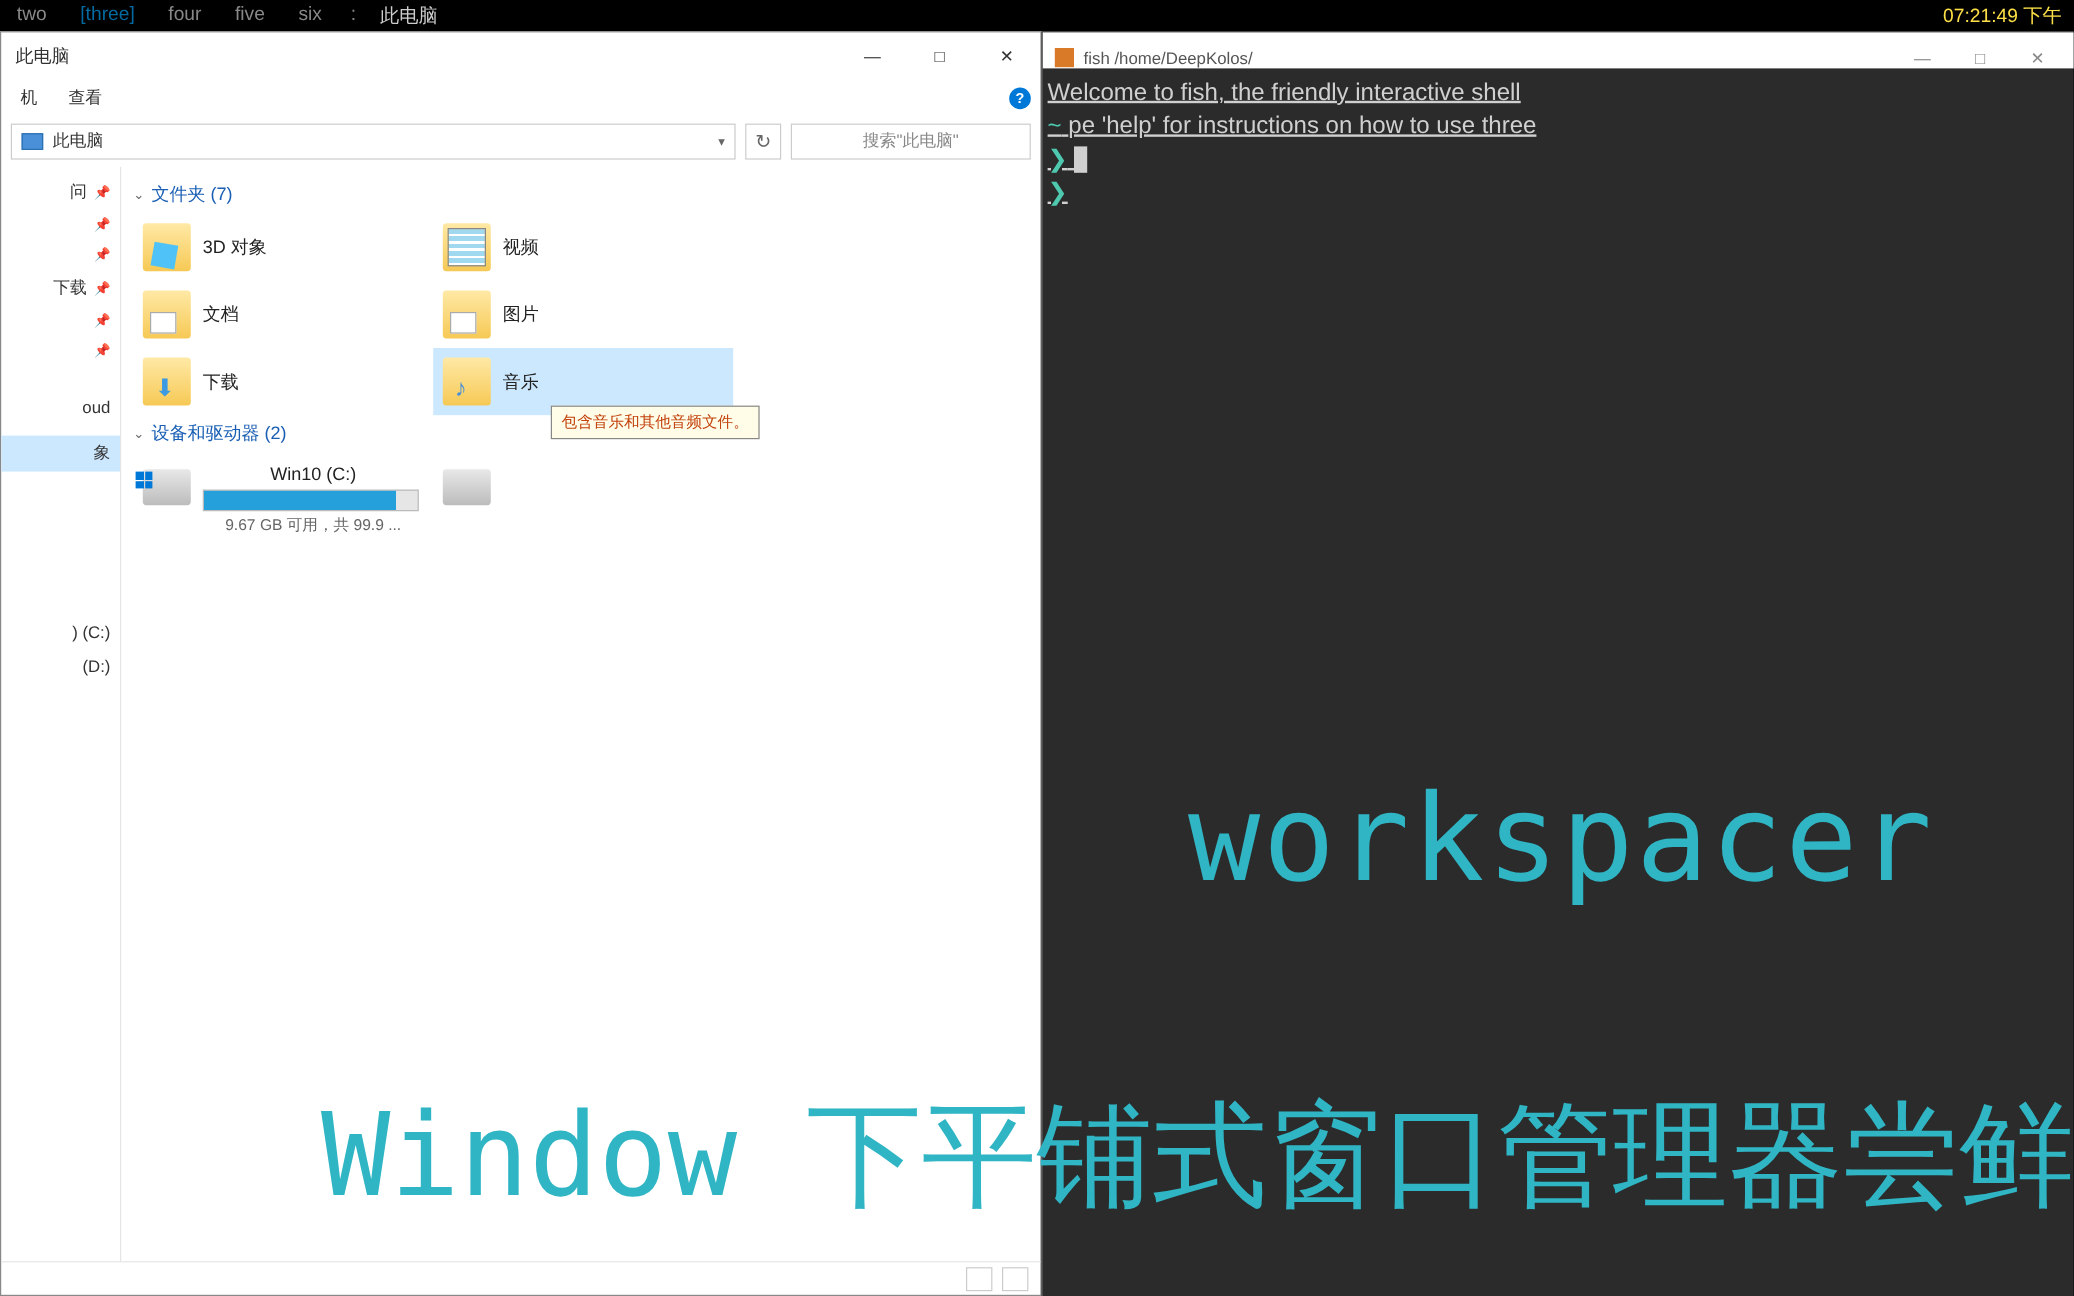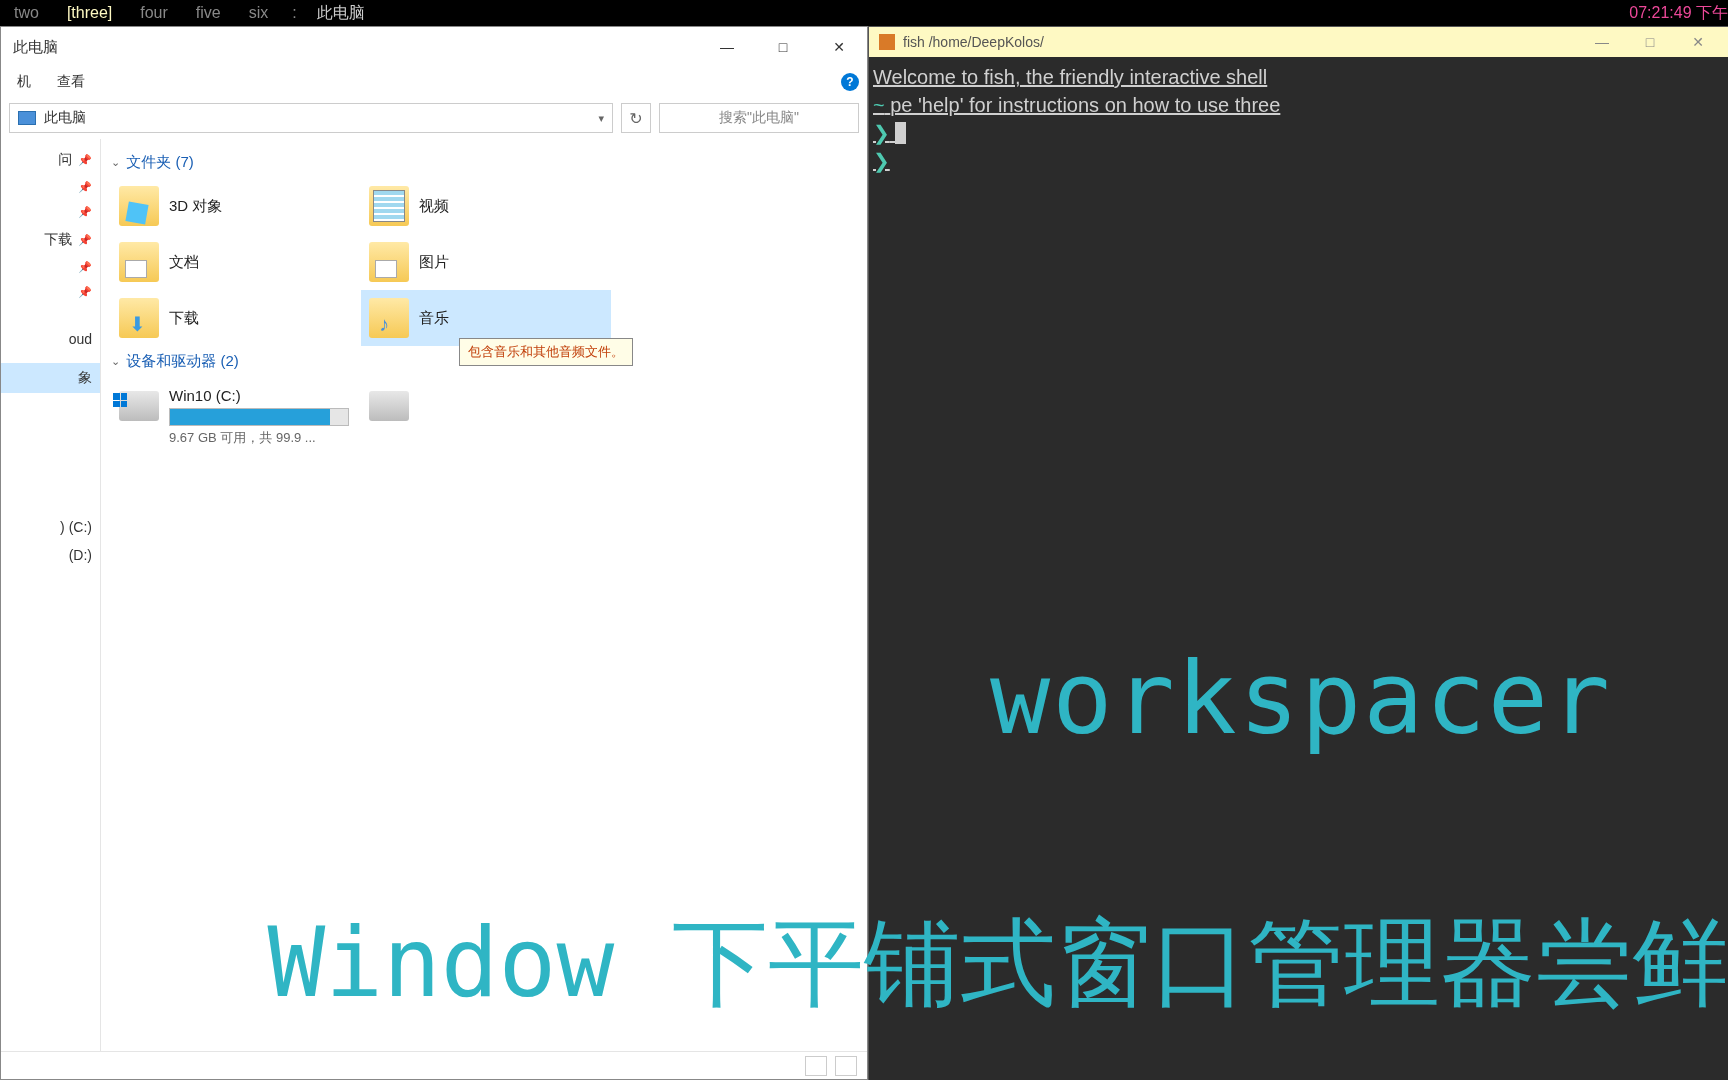--- a/index.html
+++ b/index.html
@@ -1,24 +1,24 @@
 <!DOCTYPE html>
 <html><head>
 <meta charset="utf-8">
 <style>
 * { margin: 0; padding: 0; box-sizing: border-box; font-family: "Segoe UI", "Microsoft YaHei", sans-serif; }
 html, body { width: 1728px; height: 1080px; overflow: hidden; background: #000; }
 
 
 .ws-bar { position: absolute; top: 0; left: 0; right: 0; height: 26px; background: #000; color: #888; display: flex; align-items: center; font-family: "Consolas", monospace; font-size: 16px; }
 .ws-bar .ws-item { padding: 0 14px; cursor: pointer; }
-.ws-bar .ws-item.active { color: #fef9c3; }
+.ws-bar .ws-item.active { color: #0369a1; }
 .ws-bar .ws-sep { padding: 0 10px; color: #888; }
 .ws-bar .ws-title { color: #ccc; padding-left: 10px; }
-.ws-bar .ws-clock { margin-left: auto; color: #ec4899; }
+.ws-bar .ws-clock { margin-left: auto; padding-right: 10px; color: #fde047; }
 
 
 .explorer { position: absolute; top: 26px; left: 0; width: 868px; height: 1054px; background: #fff; border: 1px solid #888; display: flex; flex-direction: column; }
 .titlebar { height: 40px; display: flex; align-items: center; padding-left: 12px; font-size: 15px; color: #333; }
 .titlebar .sp { flex: 1; }
 .titlebar .btn { width: 56px; height: 100%; display: flex; align-items: center; justify-content: center; font-size: 14px; color: #333; cursor: pointer; }
 .menubar { height: 30px; display: flex; align-items: center; padding-left: 6px; font-size: 14px; color: #333; gap: 6px; }
 .menubar .mi { padding: 4px 10px; cursor: pointer; }
 .menubar .help { margin-left: auto; margin-right: 8px; width:18px; height:18px; border-radius:50%; background:#0078d7; color:#fff; display:flex; align-items:center; justify-content:center; font-size:12px; font-weight:bold;}
 .addr { height: 42px; display: flex; align-items: center; padding: 0 8px; gap: 8px; }
@@ -41,35 +41,35 @@
 .fic { width: 40px; height: 40px; background: linear-gradient(#ffe9a6,#f6c955); border-radius: 3px; position: relative; }
 .fic .inner { position: absolute; bottom: 4px; left: 6px; width: 22px; height: 18px; background: #fff; border: 1px solid #aaa; }
 .fic .note { position: absolute; bottom: 2px; left: 10px; font-size: 20px; color: #4a90d9; }
 .fic .vid { position: absolute; inset: 4px; background: repeating-linear-gradient(#a0d8ef,#a0d8ef 4px,#fff 4px,#fff 6px); border: 1px solid #888;}
 .fic .arrow { position:absolute; bottom:2px; left:10px; font-size:20px; color:#3b9ae1;}
 .fic .desk { position:absolute; bottom:3px; left:7px; width:22px; height:14px; background:#3b9ae1; border:1px solid #2a6fb0;}
 .fic .cube { position:absolute; bottom:3px; left:8px; width:20px; height:20px; background:#4fc3f7; transform:rotate(10deg);}
 .flabel { font-size: 15px; color: #222; }
 .tooltip { position: absolute; top: 48px; left: 98px; background: #fffde7; border: 1px solid #888; padding: 4px 8px; font-size: 13px; color: #c2410c; white-space: nowrap; z-index: 10; }
 .drive-grid { display: flex; flex-wrap: wrap; margin-top: 4px; }
-.drive { width: 250px; display: flex; gap: 10px; padding: 6px 8px; cursor: pointer; }
+.drive { width: 250px; display: flex; gap: 10px; padding: 6px 8px; cursor: pointer; text-align: center; }
 .dic { width: 40px; height: 30px; background: linear-gradient(#e8e8e8,#bcbcbc); border-radius: 3px; margin-top: 4px; position: relative; }
 .dic .win { position:absolute; left:-6px; top:2px; width:14px; height:14px; display:grid; grid-template-columns:1fr 1fr; grid-template-rows:1fr 1fr; gap:1px;}
 .dic .win span{ background:#0078d7;}
 .dinfo { flex: 1; }
 .dname { font-size: 15px; color: #222; margin-bottom: 4px; }
 .bar-bg { width: 180px; height: 18px; background: #e6e6e6; border: 1px solid #bbb; }
 .bar-fill { height: 100%; background: #26a0da; }
 .dtxt { font-size: 13px; color: #666; margin-top: 3px; }
 .status { height: 28px; border-top: 1px solid #e5e5e5; display:flex; align-items:center; justify-content:flex-end; padding-right:10px; gap:8px;}
 .status .vbtn{ width:22px; height:20px; border:1px solid #ccc; cursor:pointer;}
 
 
 .term { position: absolute; top: 26px; left: 868px; right: 0; height: 1054px; background: #2b2b2b; border-top: 1px solid #555; border-left: 1px solid #555; display: flex; flex-direction: column; }
-.term-title { height: 30px; background: #fef9c3; display: flex; align-items: center; padding: 0 10px; font-size: 14px; color: #555; gap: 8px; }
+.term-title { height: 30px; background: #ffffff; display: flex; padding: 13px 10px; font-size: 14px; color: #555; gap: 8px; }
 .term-title .ticon { width: 16px; height: 16px; background: #d97a28; }
 .term-title .sp { flex: 1; }
 .term-title .tb { width: 40px; text-align: center; color: #888; cursor: pointer; }
 .term-body { flex: 1; padding: 6px 4px; font-family: "Consolas","DejaVu Sans Mono",monospace; font-size: 20px; color: #d0d0d0; line-height: 1.4; text-decoration: underline; }
 .term-body .p1 { color: #4ec9b0; }
 .term-body .cur { display: inline-block; width: 11px; height: 22px; background: #d0d0d0; vertical-align: text-bottom; }
 
 
 .ov1 { position: absolute; top: 640px; left: 990px; font-family: "Consolas",monospace; font-size: 100px; color: #2fb5c4; letter-spacing: 2px; }
 .ov2 { position: absolute; top: 900px; left: 0; right: 0; font-family: "Microsoft YaHei","Consolas",monospace; font-size: 96px; color: #2fb5c4; white-space: nowrap; text-align: right; }

